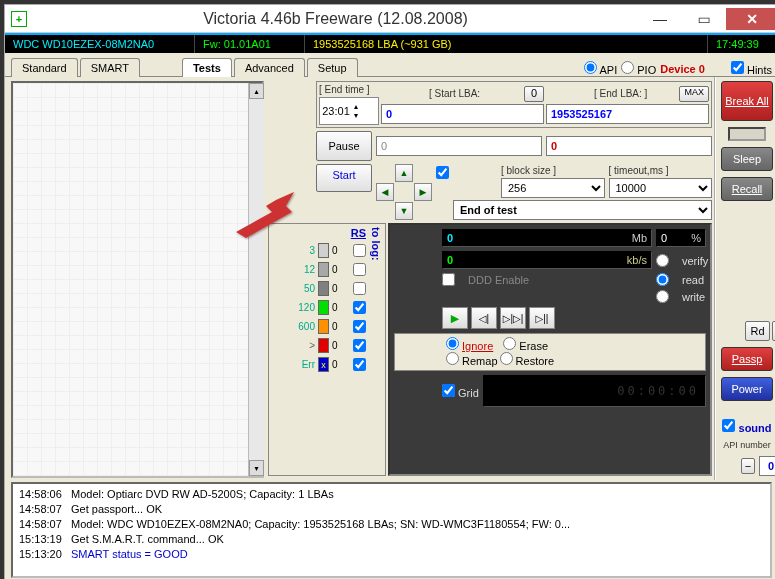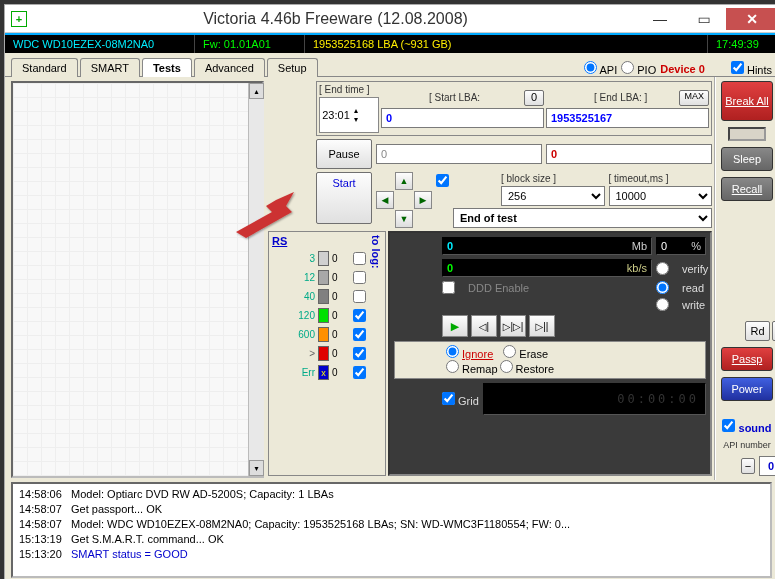--- a/index.html
+++ b/index.html
@@ -12,56 +12,56 @@
   .win-btn { width: 44px; height: 22px; display: flex; align-items: center; justify-content: center; font-size: 14px; color: #333; }
   .win-btn.close { background: #c75050; color: #fff; width: 52px; font-weight:bold;}
   .info-bar { height: 20px; background: #000; display: flex; border-top: 2px solid #00aaff; }
   .info-cell { padding: 2px 8px; border-right: 1px solid #444; display:flex;align-items:center;}
   .cyan { color: #00eeff; }
   .white { color: #ddd; }
   .green { color: #00ff00; }
   .yellow { color: #ffee00; }
   .tab-row { height: 24px; display: flex; align-items: flex-end; background: #ece9d8; padding-left: 6px; gap: 2px; border-bottom:1px solid #888;}
   .tab { padding: 3px 10px; background: #ece9d8; border: 1px solid #888; border-bottom: none; border-radius: 3px 3px 0 0; position:relative;top:1px;}
-  .tab.active { background: #fff; font-weight: bold; z-index:2;}
+  .tab.active { background: #fff; font-weight: bold; z-index:2;margin-left:40px;}
   .tab-right { margin-left: auto; display: flex; align-items: center; gap: 4px; padding-right: 6px; font-size:11px;}
   .device-label { color: #cc0000; font-weight: bold; }
   .main-area { flex: 1; display: flex; background:#ece9d8; overflow:hidden;}
   .left-panel { width: 380px; background: #f8f8f8; border: 2px inset #bbb; margin: 4px 2px 2px 6px; position: relative; background-image: repeating-linear-gradient(#eee 0 1px, transparent 1px 14px), repeating-linear-gradient(90deg, #eee 0 1px, transparent 1px 14px);}
   .vscroll { position:absolute; right:-2px; top:0; bottom:0; width:16px; background:#e8e8e8; border-left:1px solid #bbb;}
   .vscroll .up,.vscroll .down{height:16px;background:#ddd;border:1px solid #999;display:flex;align-items:center;justify-content:center;font-size:8px;}
   .vscroll .down{position:absolute;bottom:0;left:0;right:0;}
   .mid-panel { flex: 1; padding: 4px 2px; display:flex;flex-direction:column;gap:3px; position:relative;}
   .right-panel { width: 64px; padding: 4px 4px; display: flex; flex-direction: column; gap: 6px; align-items:center;background:#ece9d8;border-left:2px groove #fff;}
   .group { border: 1px solid #888; padding: 3px; background: #ece9d8; }
   .row { display: flex; gap: 4px; align-items: center; margin-left: 48px; }
   .lbl { font-size: 10px; color: #333; }
   .btn { background: linear-gradient(#fdfdfd,#e0e0e0); border: 1px solid #707070; padding: 4px 8px; border-radius: 2px; text-align:center; cursor:default;}
   .btn.big { width: 56px; height: 30px; display:flex;align-items:center;justify-content:center;}
-  .btn.start { color: #0000d8; font-weight: normal; height:52px;width:56px;}
+  .btn.start { color: #0000d8; font-weight: normal; height:28px;width:56px;}
   .input { background: #fff; border: 1px solid #7a7a7a; padding: 2px 4px; height: 20px; }
   .input.blue { color: #0000ff; font-weight:bold;}
   .input.red { color: #cc0000; font-weight:bold;}
   .sel { background:#fff;border:1px solid #7a7a7a;height:20px;padding:0 2px;}
   .dark-panel { background: #3a3a3a; border: 2px inset #888; padding: 4px; }
   .stat-row { display:flex; align-items:center; gap:3px; margin:4px 0; justify-content:flex-end;}
   .stat-num { width:24px; text-align:right; font-size:10px;}
   .stat-box { width:11px; height:15px; border:1px solid #666;}
   .stat-val { width:18px; text-align:left;font-size:10px;}
   .chk { width:13px;height:13px;}
   .radio-row { display:flex;align-items:flex-end;gap:13px;color:#ddd;font-size:11px;}
   .side-btn { width: 52px; padding: 5px 2px; background: linear-gradient(#666,#555); color: #fff; border: 1px solid #333; border-radius: 3px; text-align: center; font-size:11px;}
   .side-btn.red { background: linear-gradient(#e04040,#b02020); text-decoration: underline; }
   .side-btn.blue { background: linear-gradient(#4060e0,#2030a0); }
   .side-btn.gray { background: linear-gradient(#888,#666); }
   .log-area { height: 96px; background: #fff; border: 2px inset #bbb; margin: 2px 6px 4px 6px; padding: 3px 6px; overflow: hidden; font-size:11px;line-height:15px;}
   .log-line { white-space: nowrap; }
   .log-blue { color: #0000cc; }
   .arrow-overlay { position:absolute; left:-40px; top:115px; pointer-events:none; z-index:50;}
-  .spinner{display:inline-flex;align-items:center;border:1px solid #888;background:#fff;height:36px;}
+  .spinner{display:inline-flex;align-items:center;border:1px solid #888;background:#fff;height:28px;}
   .spinner input{border:none;width:32px;text-align:center;height:18px;}
   .transport-btn{width:26px;height:22px;background:linear-gradient(#fdfdfd,#ddd);border:1px solid #888;display:flex;align-items:center;justify-content:center;font-size:10px;}
   .digit-display{background:#000;color:#333;border:1px inset #555;padding:8px 6px;font-family:monospace;letter-spacing:3px;font-size:12px;}
   .nav-diamond{position:relative;width:56px;height:56px;}
   .nav-diamond .d{position:absolute;width:18px;height:18px;background:linear-gradient(#fdfdfd,#ddd);border:1px solid #888;display:flex;align-items:center;justify-content:center;font-size:9px;color:#060;}
   .vert-log{writing-mode:vertical-rl;color:#0000cc;font-weight:bold;font-size:11px;margin-left:4px;}
   .bottom-row{display:flex;gap:2px;}
 </style>
 </head>
 <body>
@@ -160,36 +160,36 @@
             <select class="sel" style="flex:1"><option>10000</option></select>
           </div>
           <select class="sel" style="width:100%;font-weight:bold"><option>End of test</option></select>
         </div>
       </div>
 
       <div class="bottom-row" style="flex:1">
 
         <div class="group" style="width:118px;display:flex;">
           <div style="flex:1">
-            <div style=""><span style="color:#0000cc;font-weight:bold;text-decoration:underline">RS</span></div>
+            <div style="text-align:right"><span style="color:#0000cc;font-weight:bold;text-decoration:underline">RS</span></div>
             <div id="stat-rows">
                 <div class="stat-row">
                   <span class="stat-num" style="color:#00aa88">3</span>
   <span class="stat-box" style="background:#d0d0d0"></span>
   <span class="stat-val">0</span>
   <input type="checkbox" class="chk" style="">
                 </div>
                 <div class="stat-row">
                   <span class="stat-num" style="color:#00aa88">12</span>
   <span class="stat-box" style="background:#a8a8a8"></span>
   <span class="stat-val">0</span>
   <input type="checkbox" class="chk" style="">
                 </div>
                 <div class="stat-row">
-                  <span class="stat-num" style="color:#00aa88">40</span>
+                  <span class="stat-num" style="color:#00aa88">50</span>
   <span class="stat-box" style="background:#808080"></span>
   <span class="stat-val">0</span>
   <input type="checkbox" class="chk" style="">
                 </div>
                 <div class="stat-row">
                   <span class="stat-num" style="color:#00aa88">120</span>
   <span class="stat-box" style="background:#00e000"></span>
   <span class="stat-val">0</span>
   <input type="checkbox" class="chk" checked="" style="">
                 </div>

